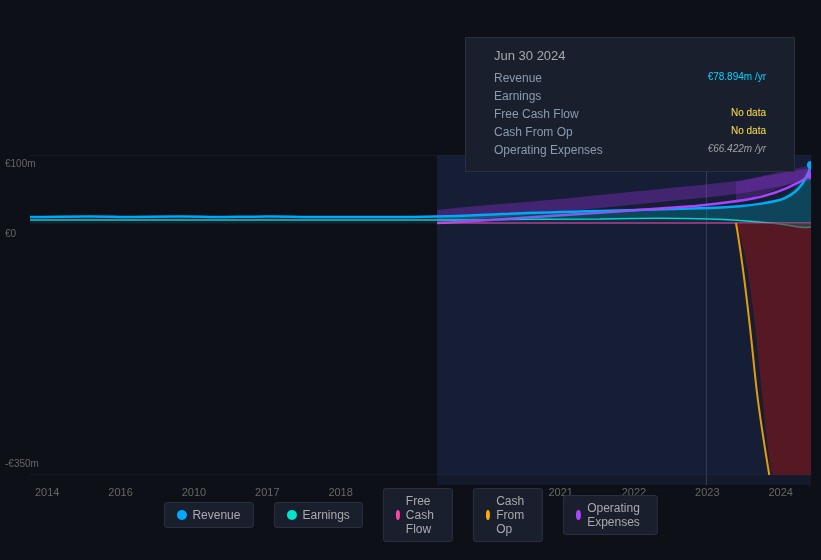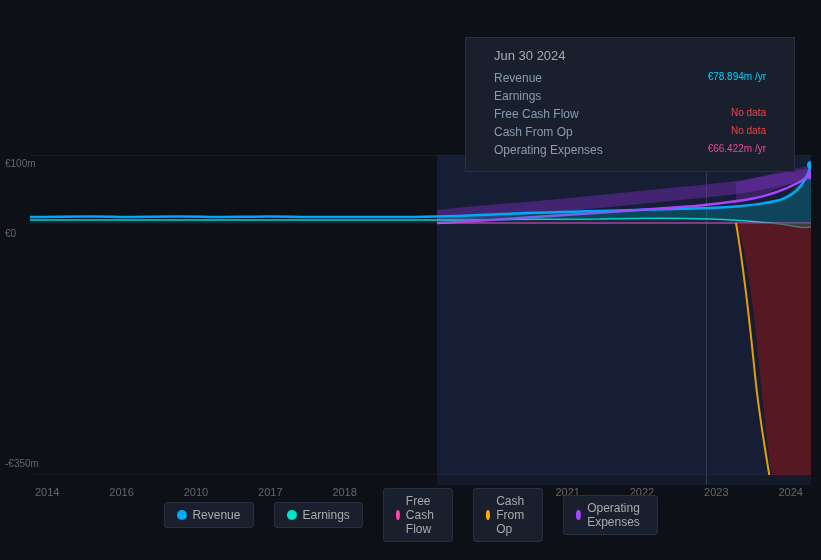--- a/index.html
+++ b/index.html
@@ -51,22 +51,22 @@
       min-width: 130px;
     }
 
     .tooltip-value {
       color: #fff;
       font-size: 10px;
     }
 
     .tooltip-value.cyan { color: #00d4ff; }
     .tooltip-value.green { color: #00e676; }
-    .tooltip-value.nodata { color: #ef4444; }
-    .tooltip-value.purple { color: #ec4899; }
+    .tooltip-value.nodata { color: #fde047; }
+    .tooltip-value.purple { color: #a3a3a3; font-style: italic; }
 
     .profit-margin {
       color: #888;
       font-size: 11px;
       margin-left: 6px;
     }
 
     
     .y-label {
       position: absolute;
@@ -76,21 +76,21 @@
     }
 
     
     .x-labels {
       position: absolute;
       bottom: 62px;
       left: 0;
       right: 0;
       display: flex;
       justify-content: space-between;
-      padding: 0 18px 0 35px;
+      padding: 0 28px 0 35px;
     }
 
     .x-label {
       font-size: 11px;
       color: #666;
     }
 
     
     .highlight-region {
       position: absolute;

